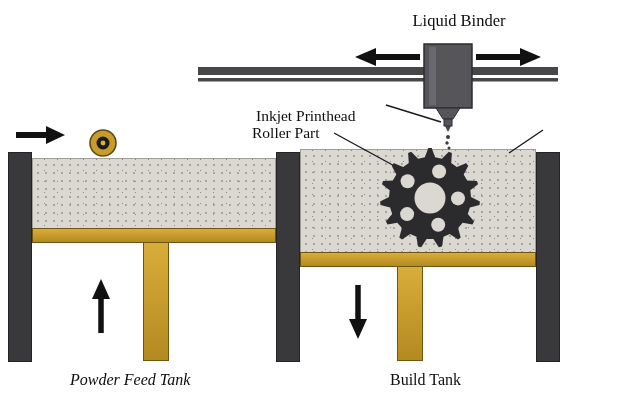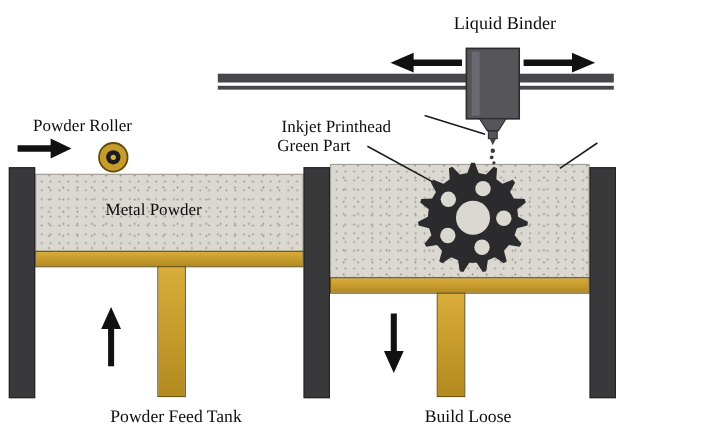--- a/index.html
+++ b/index.html
@@ -28,21 +28,21 @@
   #plate-right{left:300px;top:252px;width:236px;height:15px;}
   #col-right{left:397px;top:266px;width:26px;height:95px;}
   
   .lbl{position:absolute;color:#0d0d0d;font-size:15.5px;white-space:nowrap;z-index:10;}
   #lbl-liquid{left:393px;top:11px;width:132px;text-align:center;font-size:16.5px;}
   #lbl-roller{left:30px;top:106px;}
   #lbl-metal{left:96px;top:182px;}
   #lbl-inkjet{left:256px;top:107px;}
   #lbl-green{left:252px;top:124px;}
   #lbl-loose{left:520px;top:112px;}
-  #lbl-feed{left:70px;top:371px;width:180px;text-align:center;font-size:16px;}
+  #lbl-feed{left:70px;top:371px;width:180px;text-align:left;font-size:16px;font-style:italic;}
   #lbl-build{left:348px;top:371px;width:155px;text-align:center;font-size:16px;}
   #art{position:absolute;left:0;top:0;z-index:5;pointer-events:none;}
 </style>
 </head>
 <body>
 
 <div class="stage">
 
   <div class="powder" id="powder-left"></div>
   <div class="powder" id="powder-right"></div>
@@ -116,18 +116,16 @@
       <polygon points="92,299 110,299 101,279" stroke="none"></polygon>
     </g>
     <g fill="#111" stroke="#111">
       <line x1="358" y1="285" x2="358" y2="321" stroke-width="5.5"></line>
       <polygon points="349,319 367,319 358,339" stroke="none"></polygon>
     </g>
   </svg>
 
   <div class="lbl" id="lbl-liquid">Liquid Binder</div>
   <div class="lbl" id="lbl-inkjet">Inkjet Printhead</div>
-  <div class="lbl" id="lbl-green">Green Part</div>
-  <div class="lbl" id="lbl-roller">Powder Roller</div>
-  <div class="lbl" id="lbl-metal">Metal Powder</div>
+  <div class="lbl" id="lbl-green">Roller Part</div>
   <div class="lbl" id="lbl-feed">Powder Feed Tank</div>
-  <div class="lbl" id="lbl-build">Build Loose</div>
+  <div class="lbl" id="lbl-build">Build Tank</div>
 </div>
 
 </body></html>

